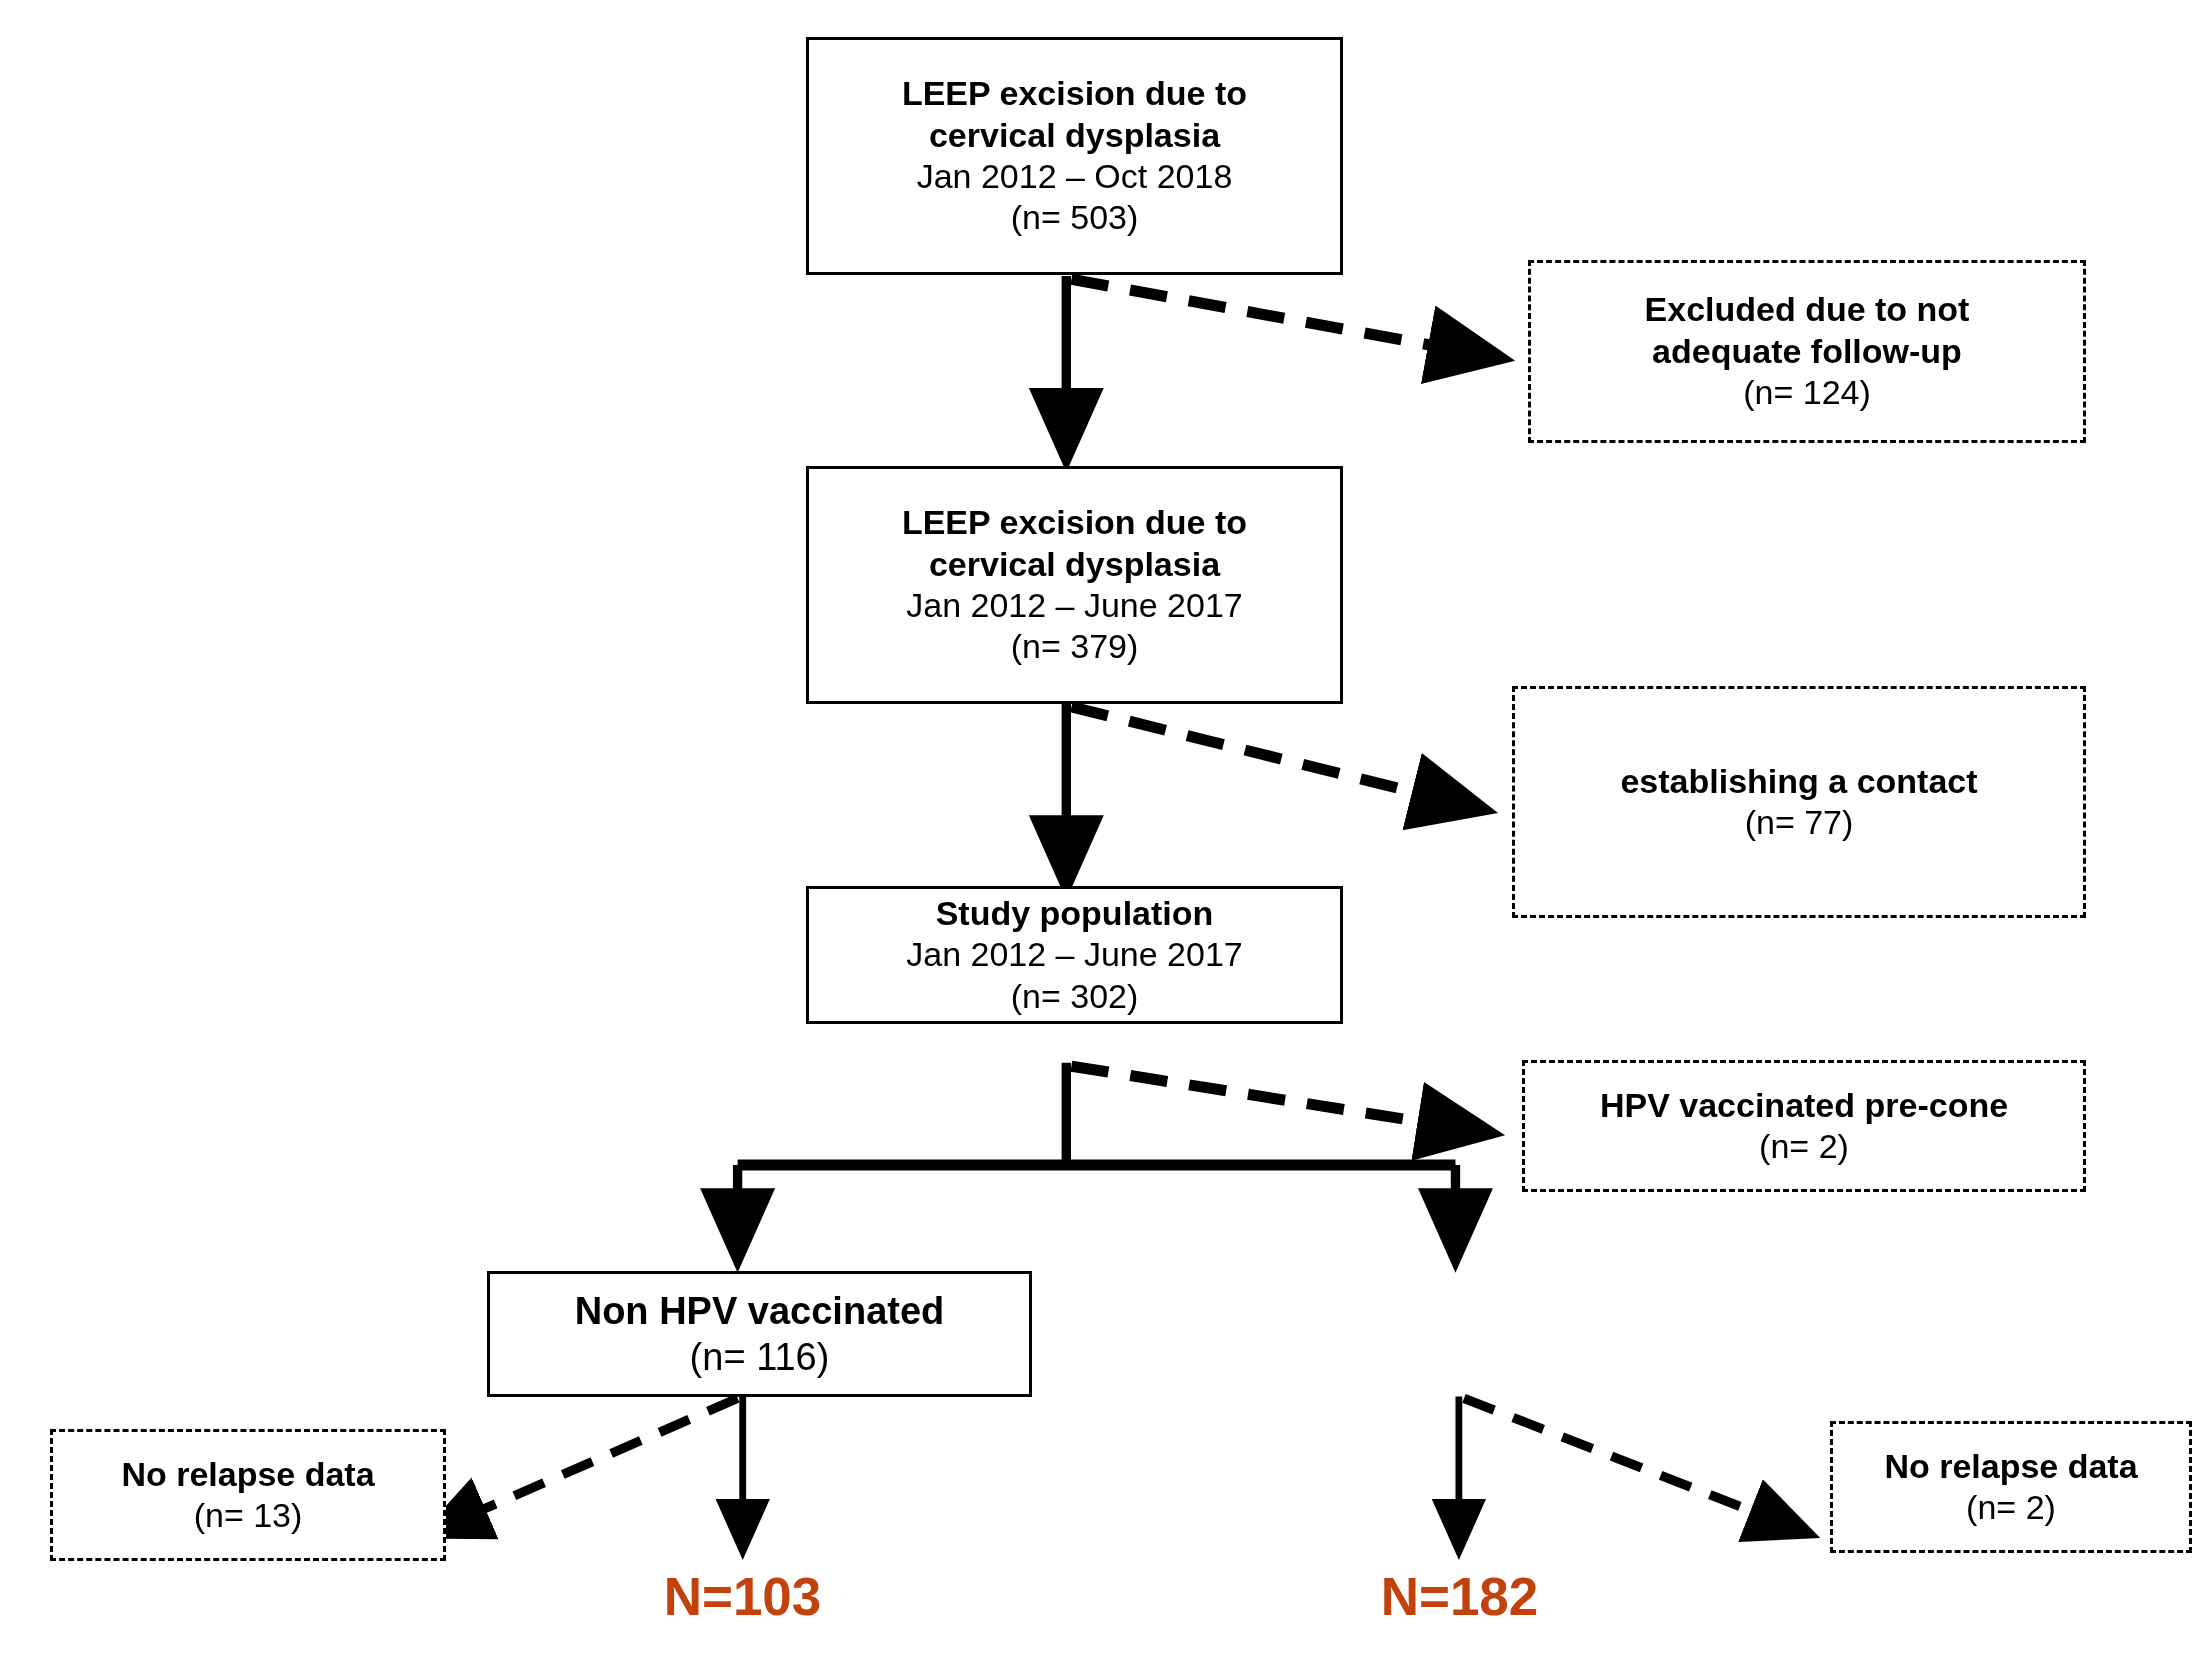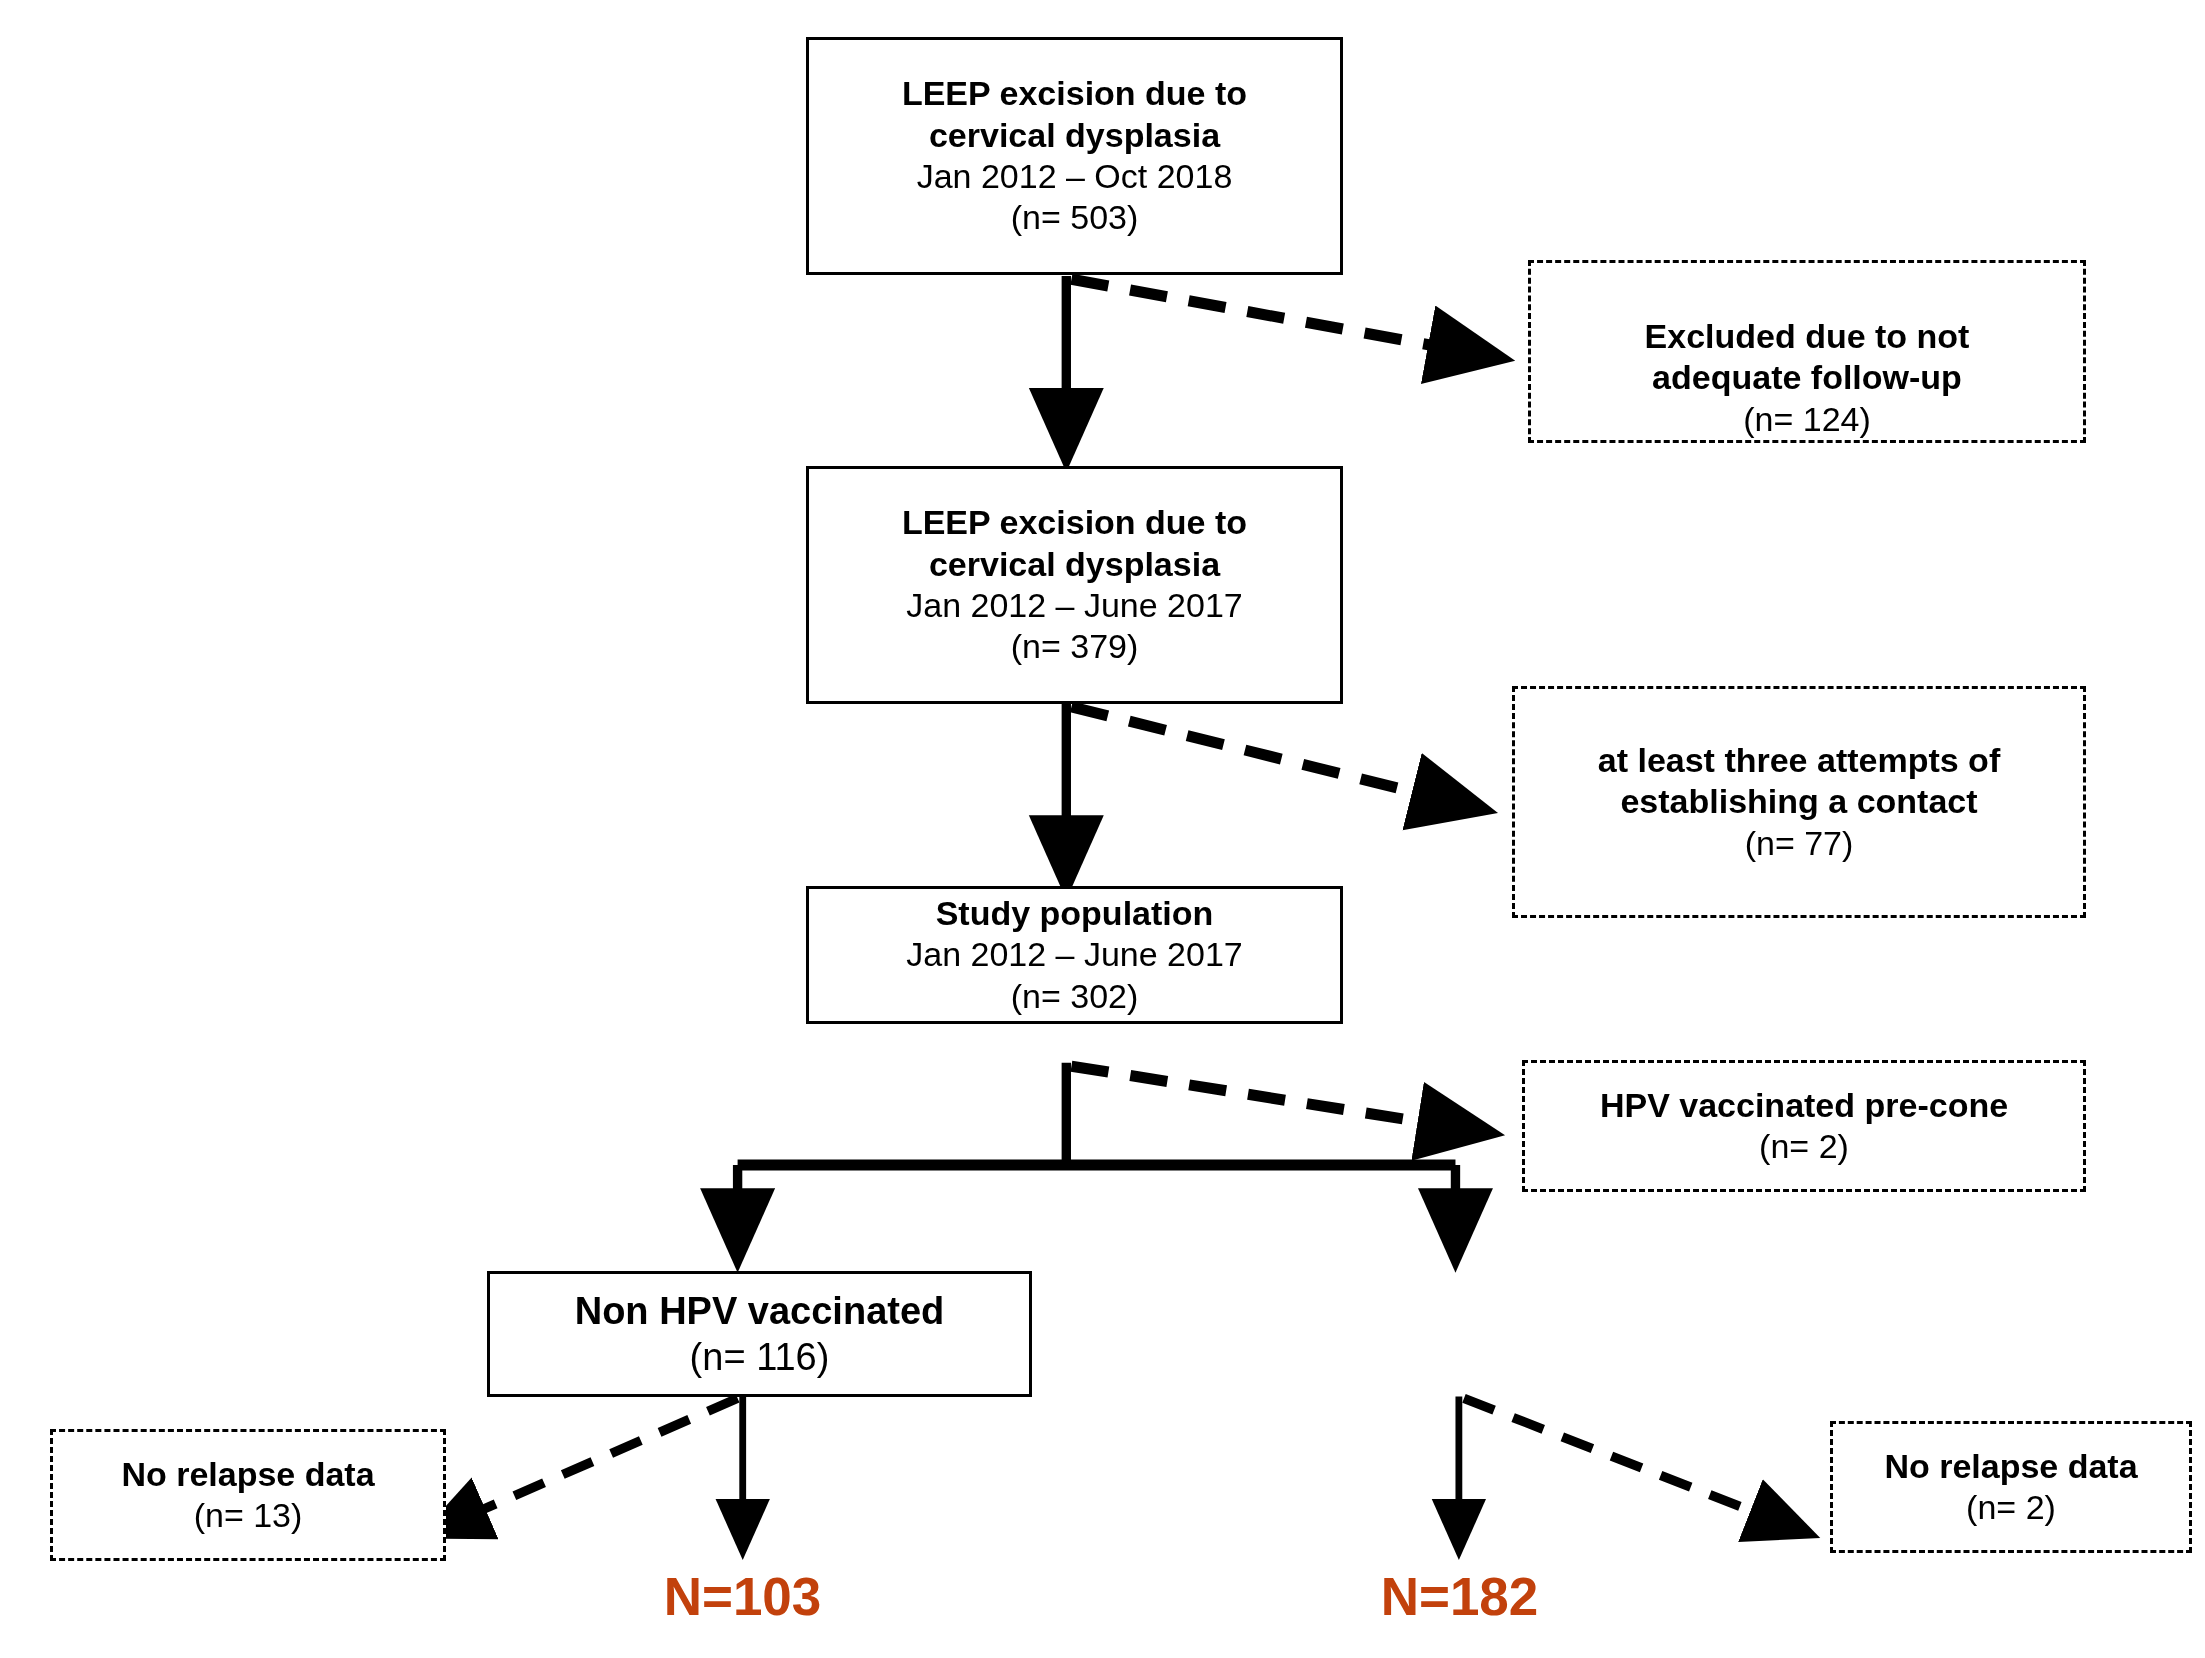--- a/index.html
+++ b/index.html
@@ -98,35 +98,34 @@
     <line x1="1719" y1="1642" x2="2122" y2="1800" stroke="#000000" stroke-width="11" stroke-dasharray="38 24" marker-end="url(#arrowDash)"></line>
   </svg>
 
   <div class="node solid" style="left:790px; top:37px; width:537px; height:238px; font-size:34px;">
     <div class="line bold">LEEP excision due to</div>
     <div class="line bold">cervical dysplasia</div>
     <div class="line">Jan 2012 – Oct 2018</div>
     <div class="line">(n= 503)</div>
   </div>
 
-  <div class="node dashdot" style="left:1512px; top:260px; width:558px; height:183px; font-size:34px;justify-content:flex-end;">
+  <div class="node dashdot" style="left:1512px; top:260px; width:558px; height:183px; font-size:34px;">
     <div class="line bold">Excluded due to not</div>
     <div class="line bold">adequate follow-up</div>
     <div class="line">(n= 124)</div>
   </div>
 
   <div class="node solid" style="left:790px; top:466px; width:537px; height:238px; font-size:34px;">
     <div class="line bold">LEEP excision due to</div>
     <div class="line bold">cervical dysplasia</div>
     <div class="line">Jan 2012 – June 2017</div>
     <div class="line">(n= 379)</div>
   </div>
 
   <div class="node dashdot" style="left:1496px; top:686px; width:574px; height:232px; font-size:34px;">
-    <div class="line bold">at least three attempts of</div>
     <div class="line bold">establishing a contact</div>
     <div class="line">(n= 77)</div>
   </div>
 
   <div class="node solid" style="left:790px; top:886px; width:537px; height:138px; font-size:34px;">
     <div class="line bold">Study population</div>
     <div class="line">Jan 2012 – June 2017</div>
     <div class="line">(n= 302)</div>
   </div>
 

